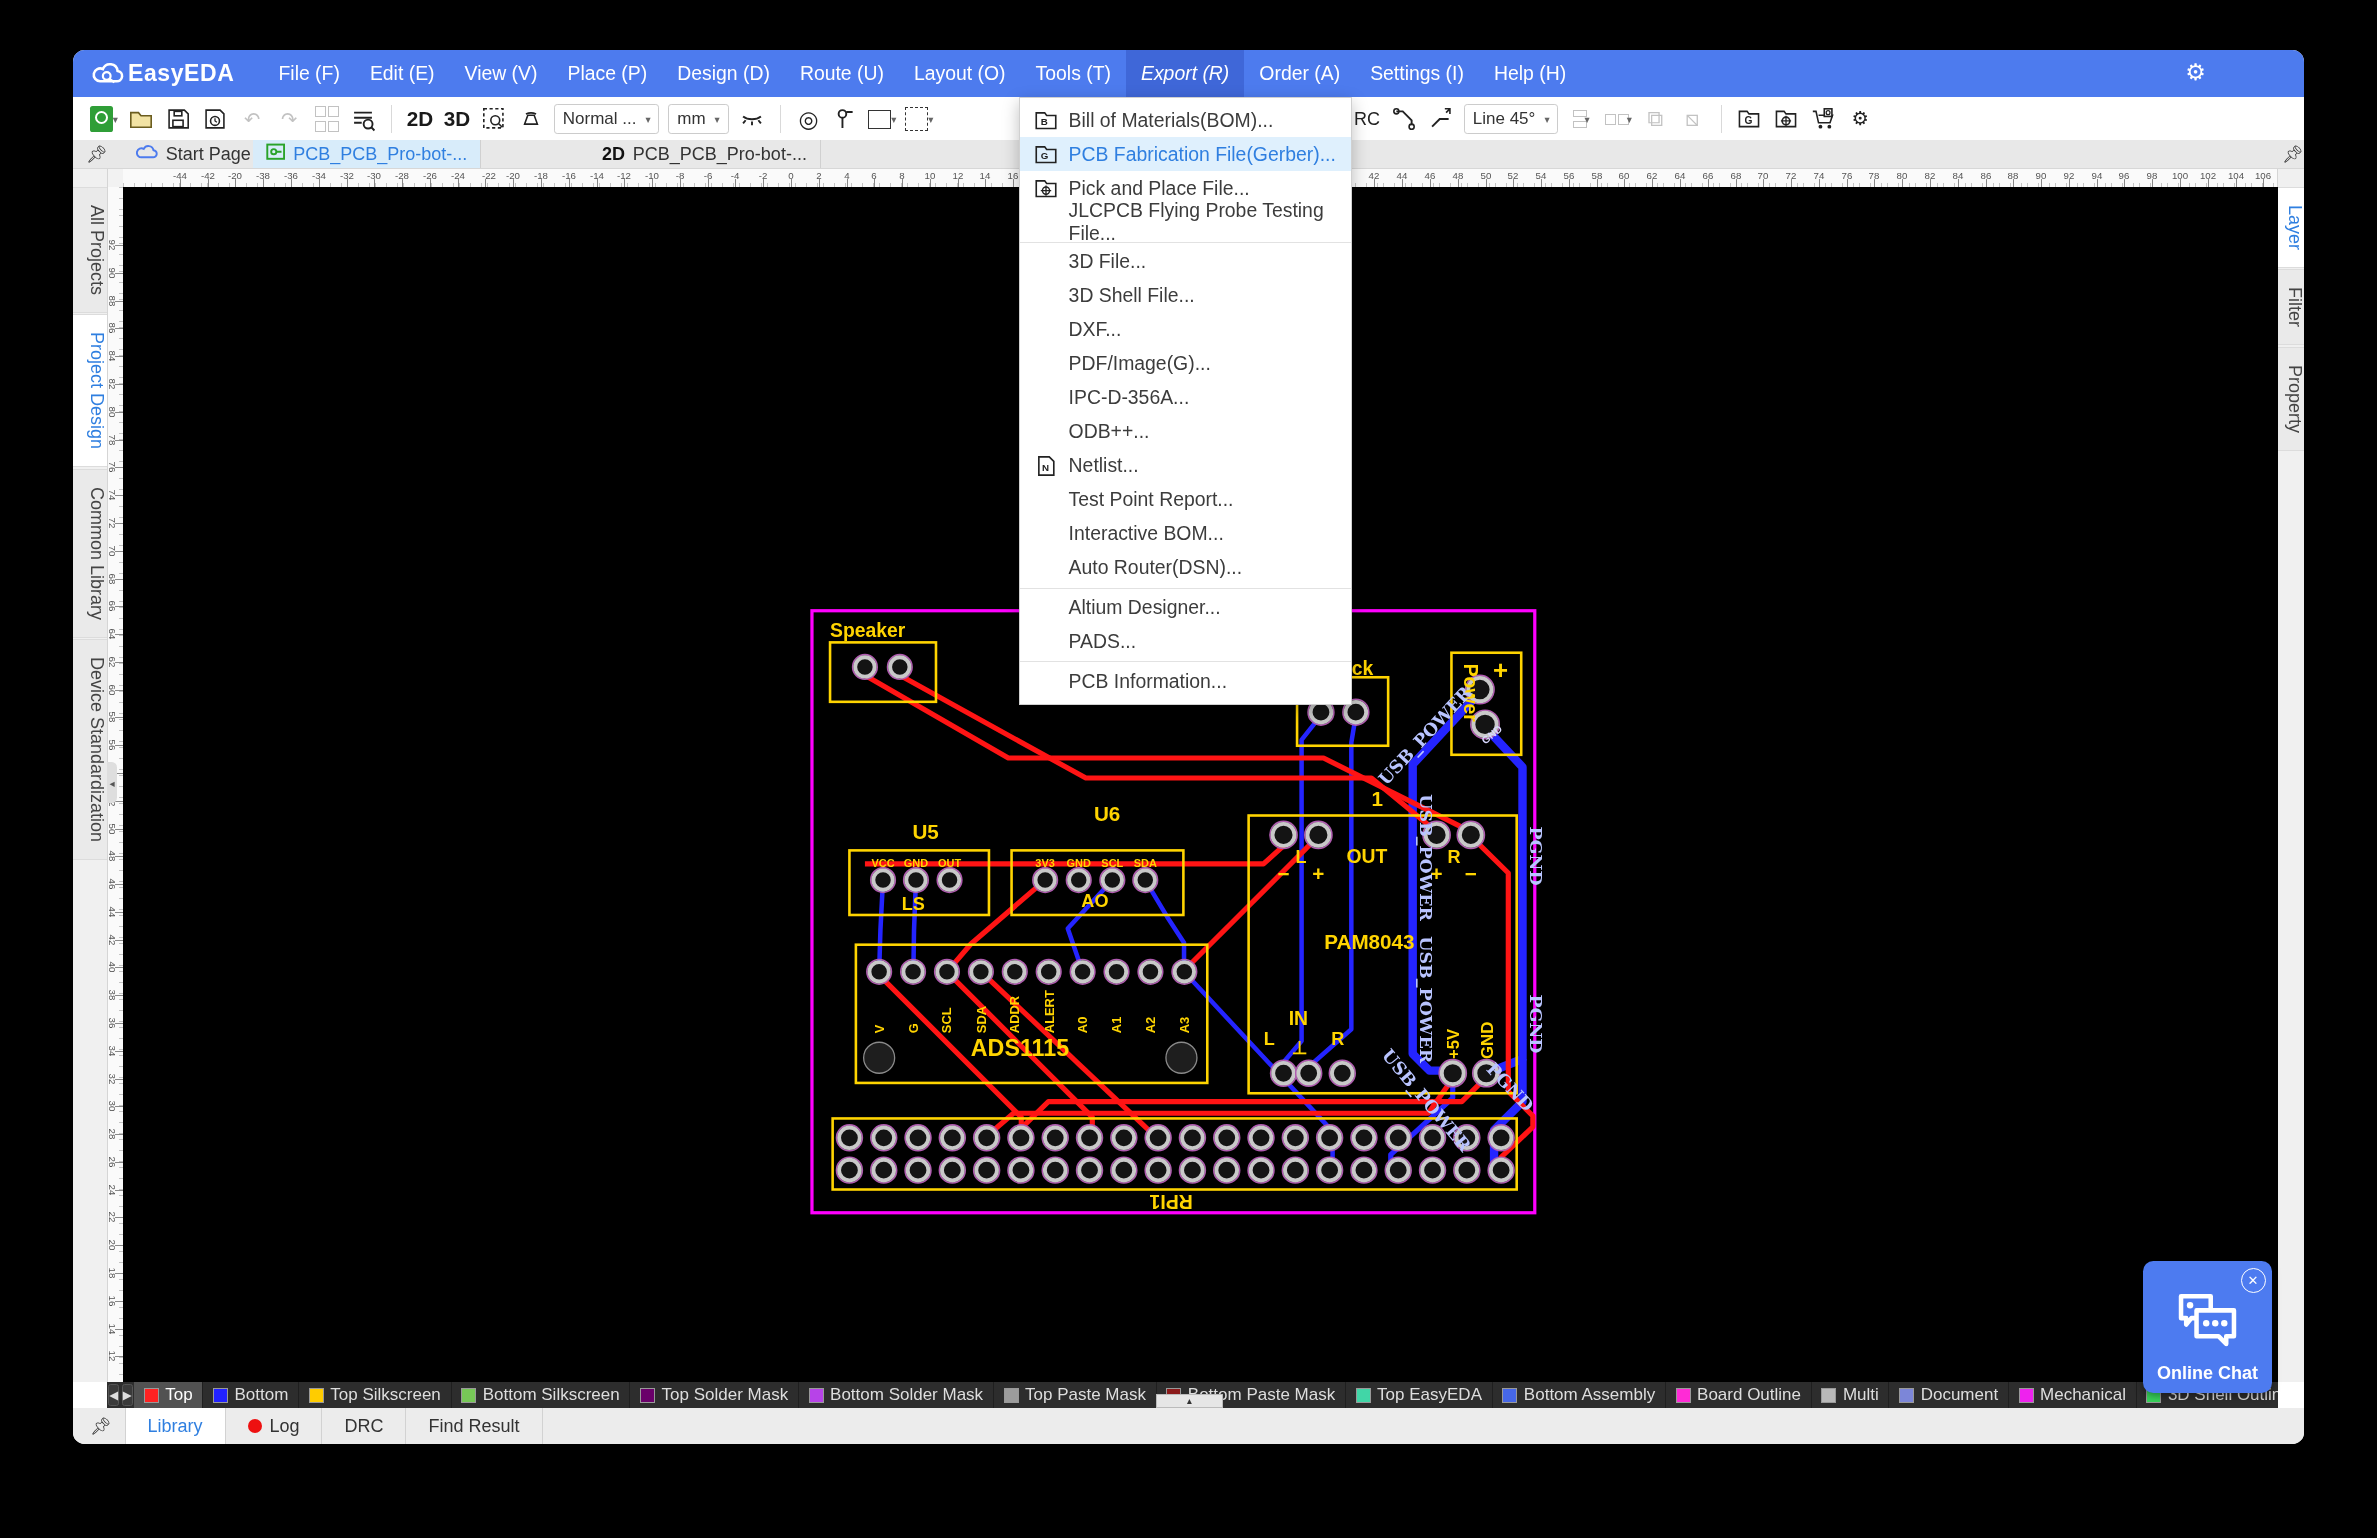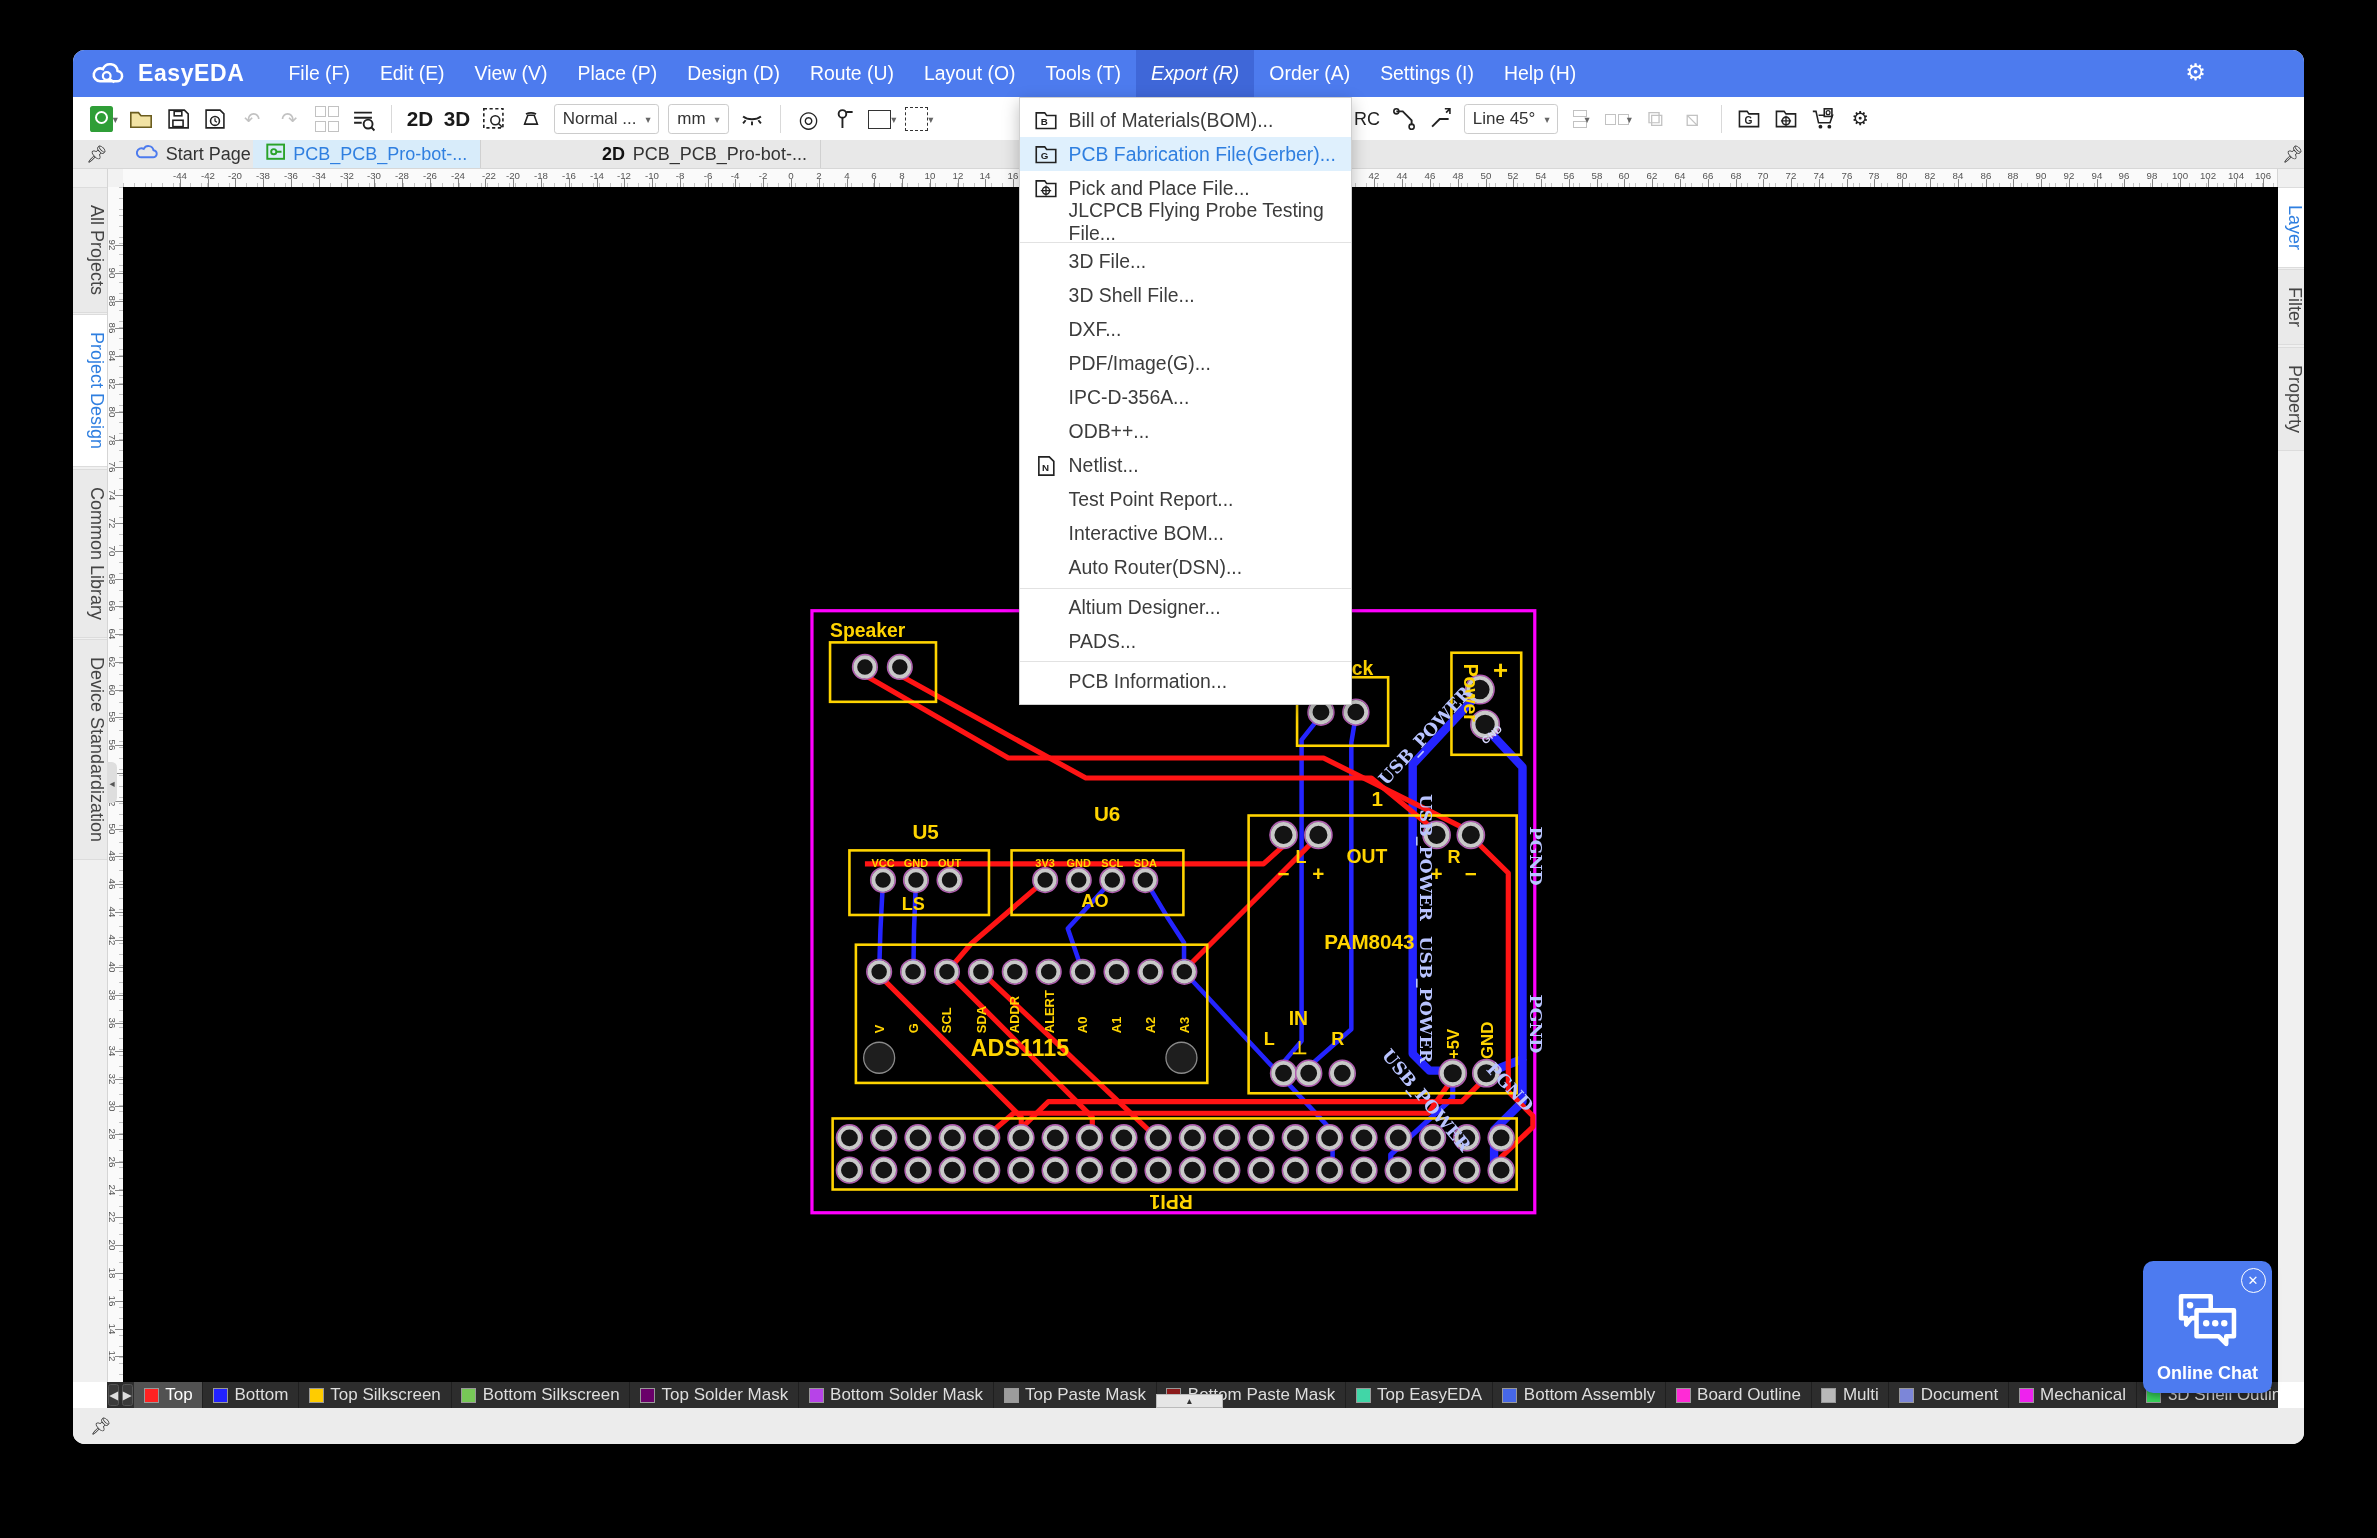--- a/index.html
+++ b/index.html
@@ -1,21 +1,21 @@
 <!DOCTYPE html>
 <html style="font-size:10.3px"><head>
 <meta charset="utf-8">
 <style>
   html,body{margin:0;padding:0;background:#000;}
   body{width:2377px;height:1539px;position:relative;font-family:"Liberation Sans",sans-serif;overflow:hidden;}
   .abs{position:absolute;}
   #window{left:73px;top:50px;width:2231px;height:1394px;background:#fff;border-radius:11.6px;overflow:hidden;}
   
   #menubar{left:0;top:0;width:100%;height:47px;background:#4d7bee;display:flex;align-items:center;color:#fff;}
-  #logo{display:flex;align-items:center;gap:13px;margin-left:18px;}
+  #logo{display:flex;align-items:center;gap:3px;margin-left:18px;}
   #logo-text{font-size:23px;font-weight:bold;letter-spacing:0.6px;}
   #menubar-items{display:flex;height:100%;align-items:center;margin-left:29px;}
   .menu-item{font-size:19.4px;padding:0 15px;height:100%;display:flex;align-items:center;cursor:default;}
   .menu-item.active{background:#3f67d8;font-style:italic;}
   #menubar-right{margin-left:auto;display:flex;align-items:center;gap:24.5px;margin-right:19.4px;flex-direction:column;}
   #version{font-size:19.4px;}
   #lang{font-size:18px;}
   .winbtn{font-size:19.4px;width:26px;text-align:center;}
   .gear{font-size:23px;line-height:1;}
   
@@ -972,20 +972,35 @@
         <span>3D Shell Outline</span>
       </div>
       <div class="chip">
         <span class="sw" style="background:#9c9c9c"></span>
       </div>
     </div>
   <div id="bottom-handle" class="abs">▲</div>
 
   <div id="bottombar" class="abs">
     <span id="bpin">📌︎</span>
+    <div id="bottom-tabs" style="display:flex;">
+        <div class="btab active">
+          <span>Library</span>
+        </div>
+        <div class="btab">
+          <span class="reddot"></span>
+          <span>Log</span>
+        </div>
+        <div class="btab">
+          <span>DRC</span>
+        </div>
+        <div class="btab">
+          <span>Find Result</span>
+        </div>
+      </div>
   </div>
 
   <div id="export-menu" class="abs">
       <div class="emi">
         <span class="ico">
           <svg width="26" height="26" viewBox="0 0 40 40" style="font-size:30px">
             <path d="M5 9 h13 l3 4 h14 v20 h-30 z" fill="none" stroke="#222" stroke-width="2.5"></path>
             <text x="12" y="28" font-size="15" font-weight="bold" fill="#222">B</text>
           </svg>
         </span>

